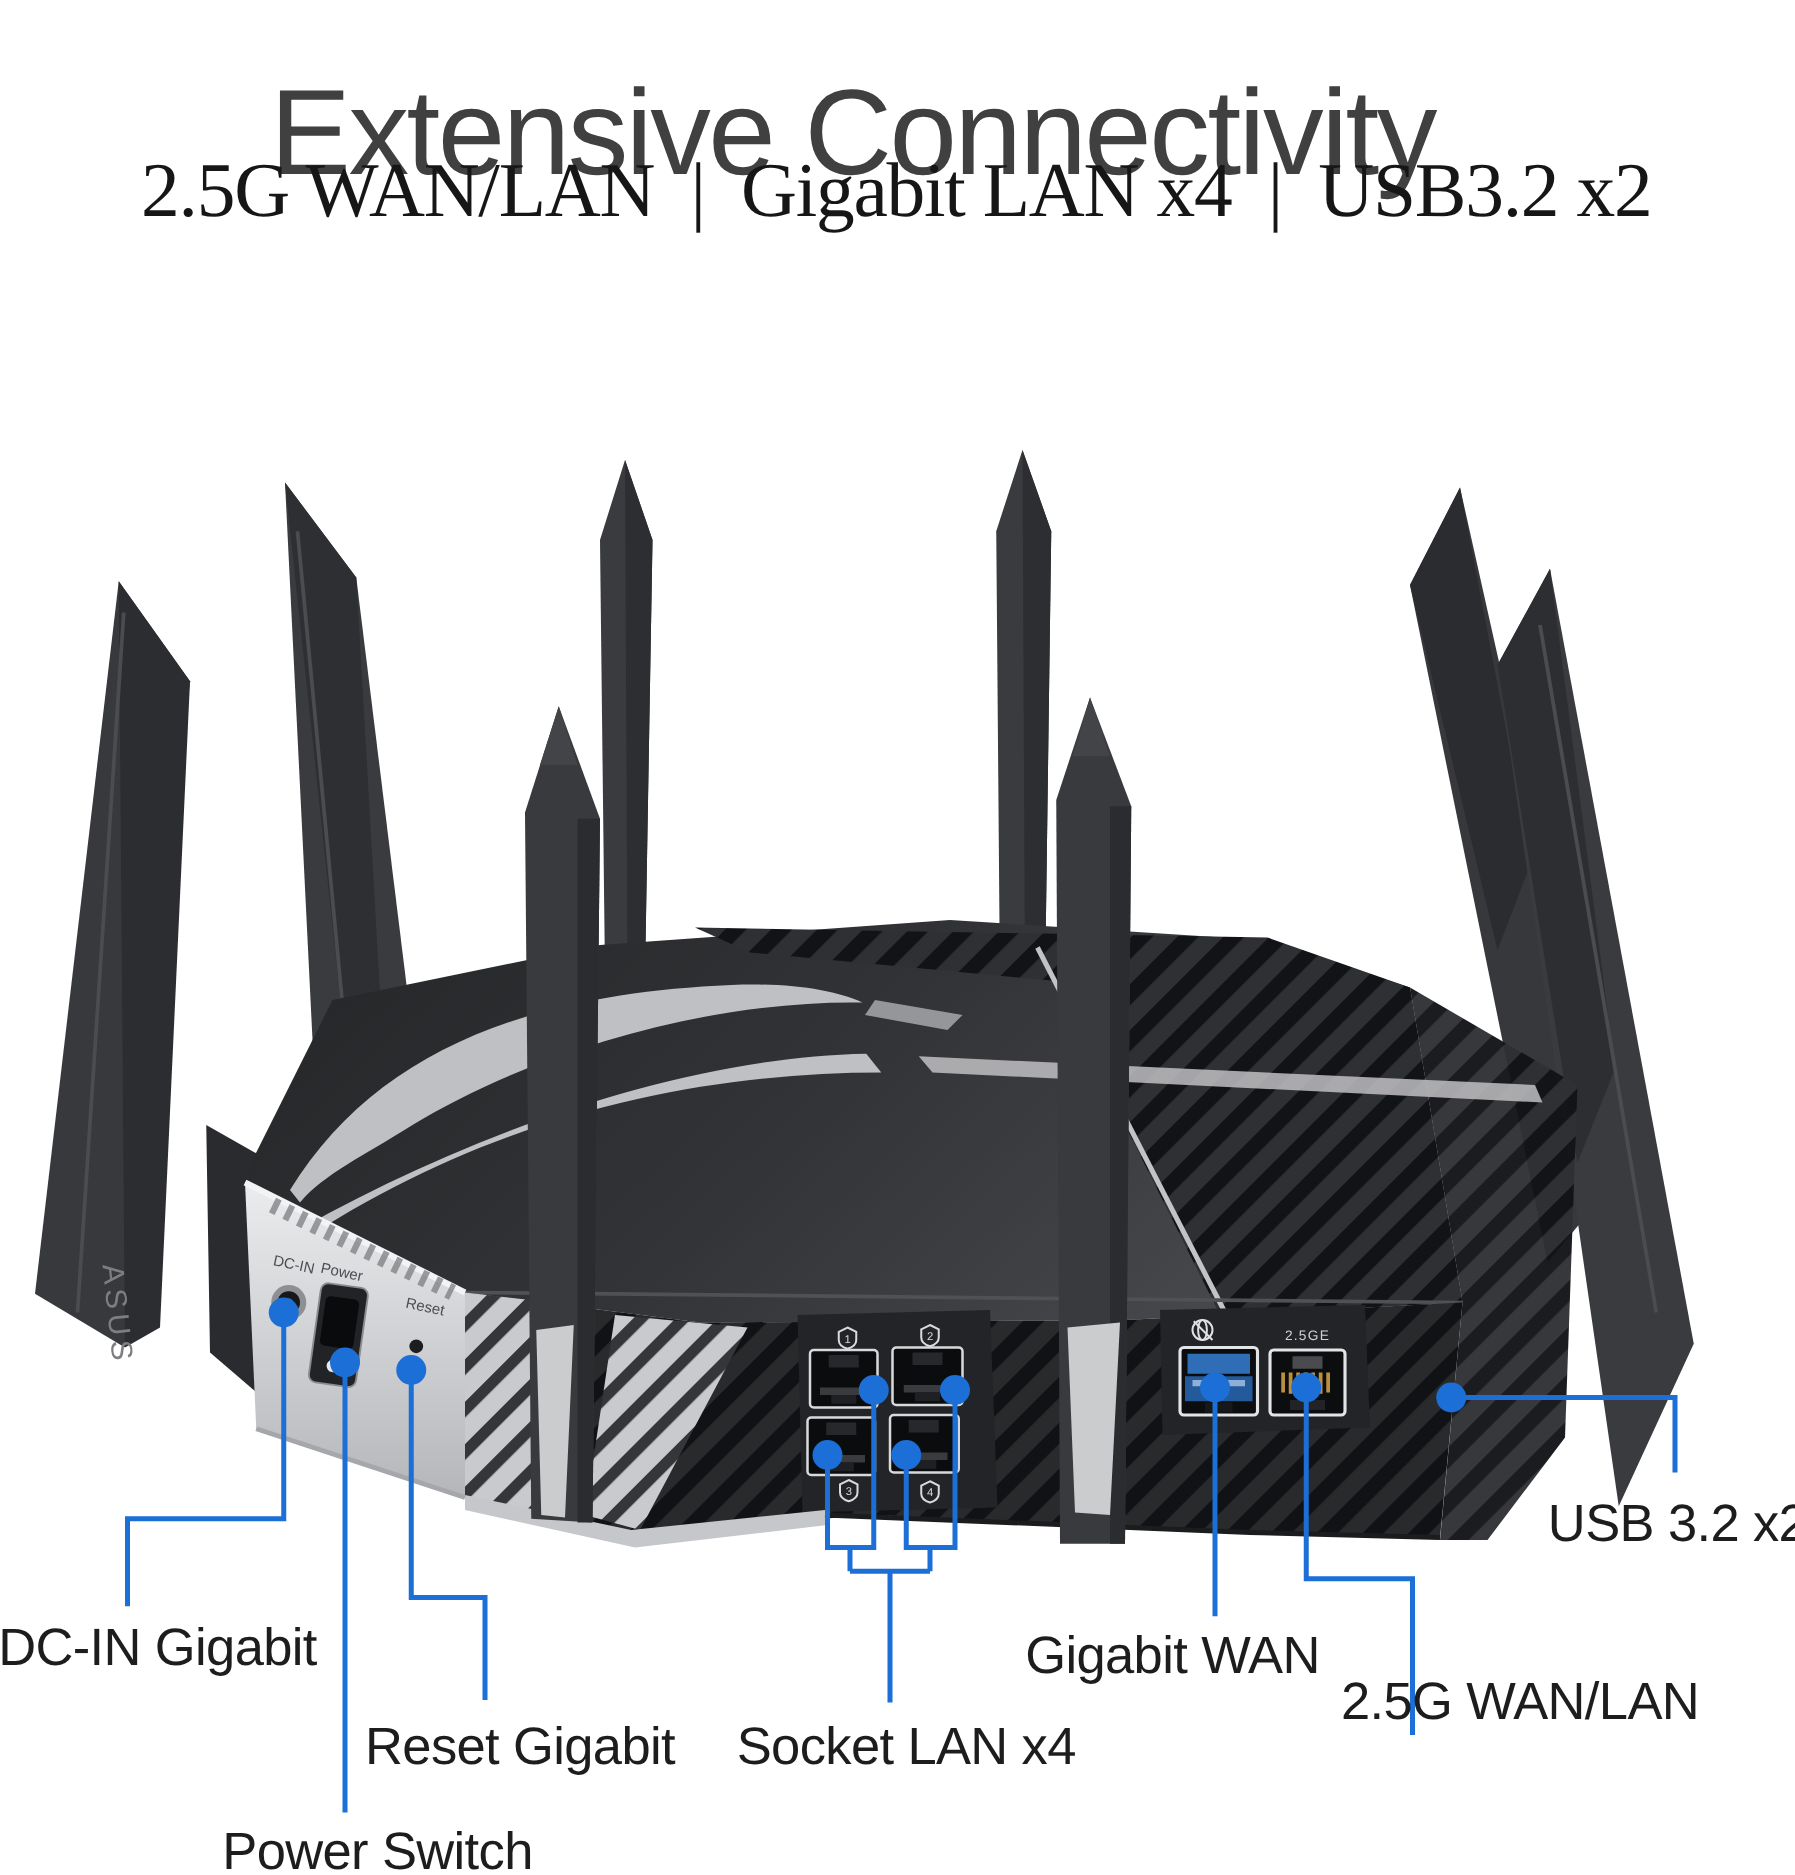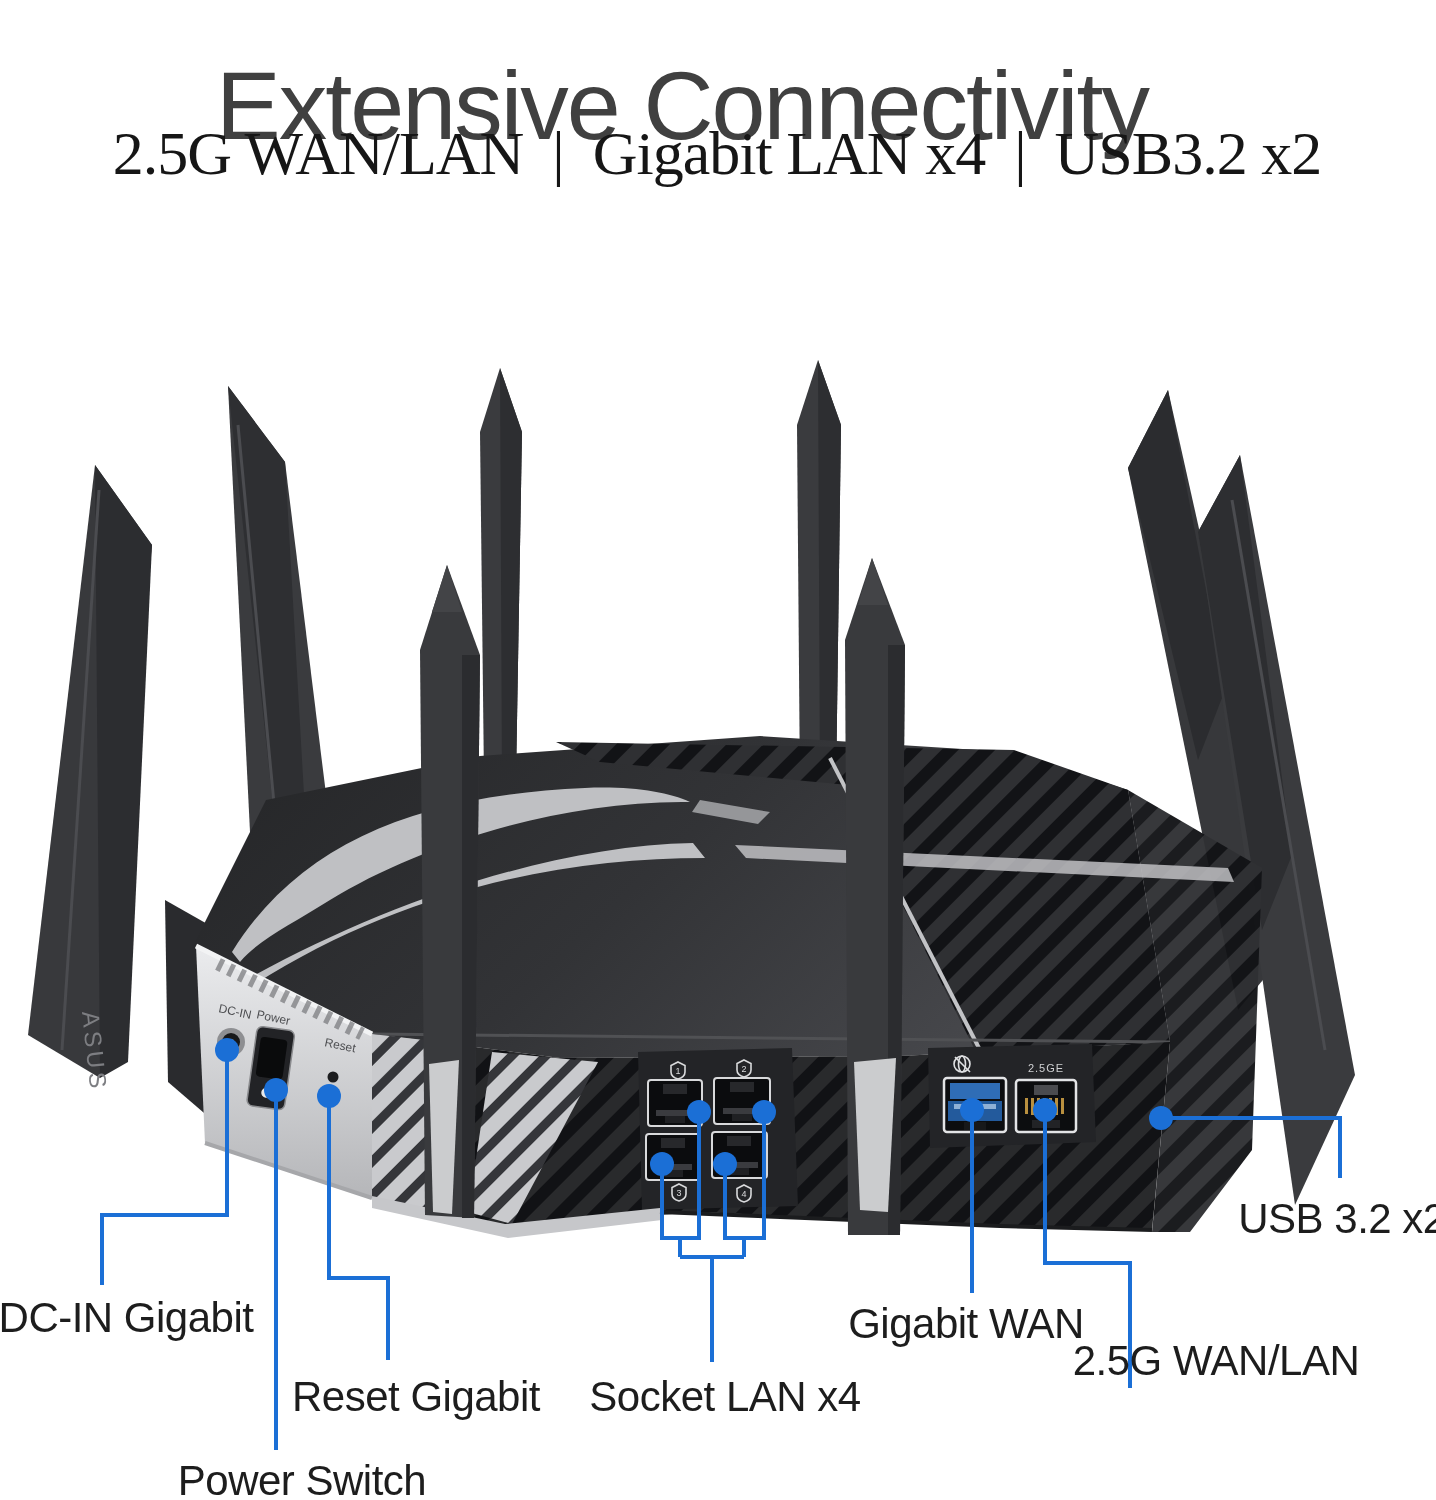--- a/index.html
+++ b/index.html
@@ -261,15 +261,15 @@
     <circle cx="972" cy="1110" r="12"></circle>
     <circle cx="1045" cy="1110" r="12"></circle>
     <circle cx="1161" cy="1118" r="12"></circle>
   </g>
 </svg>
 
 <div class="callout-label" style="left:126px;top:1297px">DC-IN Gigabit</div>
 <div class="callout-label" style="left:302px;top:1460px">Power Switch</div>
 <div class="callout-label" style="left:416px;top:1376px">Reset Gigabit</div>
 <div class="callout-label" style="left:725px;top:1376px">Socket LAN x4</div>
-<div class="callout-label" style="left:966px;top:1303px">Gigabit WAN</div>
+<div class="callout-label" style="left:938px;top:1303px">Gigabit WAN</div>
 <div class="callout-label" style="left:1216px;top:1340px">2.5G WAN/LAN</div>
 <div class="callout-label" style="left:1342px;top:1198px">USB 3.2 x2</div>
 
 </body></html>

